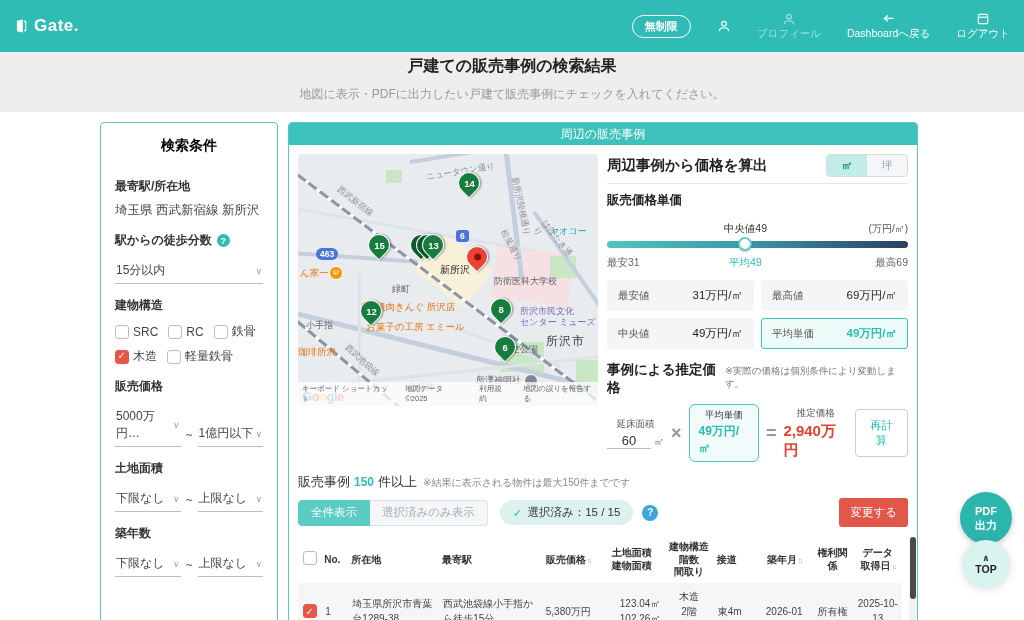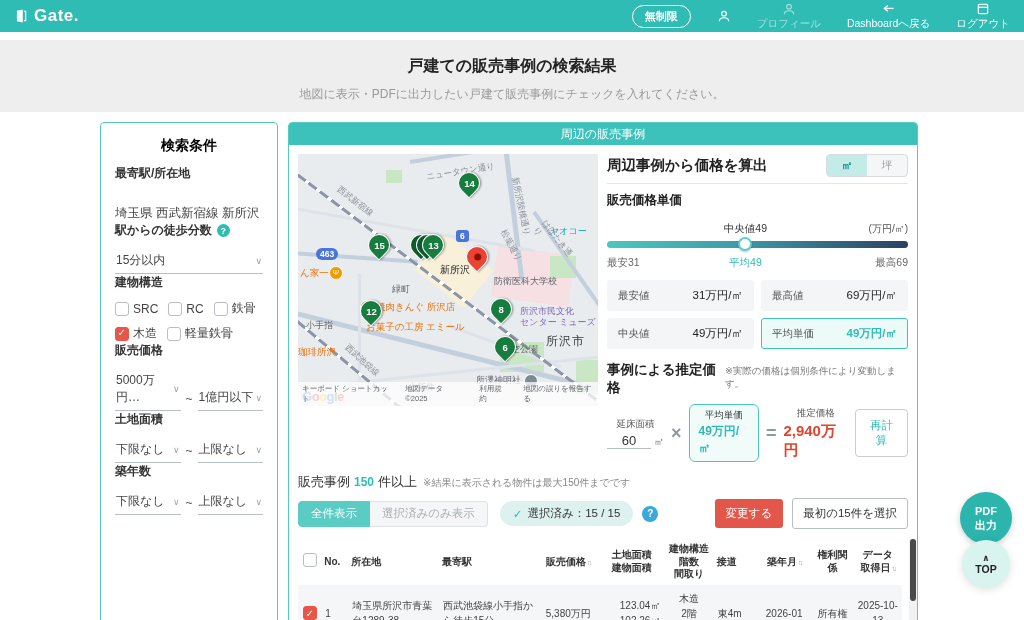--- a/index.html
+++ b/index.html
@@ -1,41 +1,41 @@
 <!DOCTYPE html>
 <html><head>
 <meta charset="utf-8">
 <style>
   * { margin:0; padding:0; box-sizing:border-box; }
   html,body { width:1024px; height:620px; }
   body { font-family:"Liberation Sans","DejaVu Sans",sans-serif; background:#fff; color:#333; overflow:hidden; }
   .app { position:relative; width:1024px; height:620px; overflow:hidden; background:#fff; }
 
   
-  .topbar { position:absolute; top:0; left:0; width:100%; height:32px; background:#2fbcb4; display:flex; align-items:center; padding:0 14px; z-index:30; }
+  .topbar { position:absolute; top:0; left:0; width:100%; height:52px; background:#2fbcb4; display:flex; align-items:center; padding:0 14px; z-index:30; }
   .logo { display:flex; align-items:center; gap:6px; color:#fff; font-weight:bold; font-size:17px; letter-spacing:.5px; }
   .topbar-right { margin-left:auto; display:flex; align-items:center; gap:26px; }
   .plan-badge { border:1.5px solid #fff; color:#fff; font-size:11px; font-weight:bold; padding:3px 12px; border-radius:12px; background:transparent; cursor:pointer; }
   .nav-item { display:flex; flex-direction:column; align-items:center; gap:1px; color:#fff; font-size:10.5px; cursor:pointer; line-height:1.2; }
   .nav-item.dim { opacity:.55; }
   .nav-icon { width:14px; height:14px; display:block; }
 
   
   .page-head { position:absolute; top:40px; left:0; width:100%; height:72px; background:#eeeeee; text-align:center; padding-top:16px; }
   .page-title { font-size:16px; font-weight:bold; color:#222; }
   .page-sub { margin-top:9px; font-size:12px; color:#999; }
 
   
   .sidebar { position:absolute; left:100px; top:122px; width:178px; height:560px; background:#fff; border:1px solid #55cac2; border-radius:4px; padding:12px 14px; }
   .panel { position:absolute; left:288px; top:122px; width:630px; height:560px; background:#fff; border:1px solid #55cac2; border-radius:4px; overflow:hidden; }
 
   
   .sb-title { text-align:center; color:#000000; font-size:14px; font-weight:bold; padding:2px 0 10px; }
-  .sb-label { font-size:12px; font-weight:bold; color:#333; margin-top:0; display:flex; align-items:center; gap:5px; }
-  .sb-value { font-size:12.5px; color:#444; margin-top:23px; }
+  .sb-label { font-size:12px; font-weight:bold; color:#333; margin-top:13px; display:flex; align-items:center; gap:5px; }
+  .sb-value { font-size:12.5px; color:#444; margin-top:7px; }
   .sb-btn { display:block; margin:10px auto 2px; background:#fff; border:1px solid #ccc; border-radius:4px; padding:6px 18px; font-size:12px; color:#333; cursor:pointer; box-shadow:0 1px 2px rgba(0,0,0,.08); }
   .help-dot { width:13px; height:13px; border-radius:50%; background:#2fbcb4; color:#fff; font-size:9px; font-weight:bold; display:inline-flex; align-items:center; justify-content:center; cursor:pointer; }
   .select { display:flex; align-items:center; justify-content:space-between; border-bottom:1px solid #b9bec4; padding:5px 1px 4px; font-size:12px; color:#444; cursor:pointer; flex:1; }
   .chev { color:#9aa0a6; font-size:9px; }
   .sel-row { display:flex; align-items:flex-end; gap:5px; margin-top:8px; }
   .tilde { font-size:12px; color:#555; padding-bottom:5px; }
   .cb-row { display:flex; flex-wrap:wrap; gap:8px 10px; margin-top:9px; }
   .cb-item { display:flex; align-items:center; gap:4px; font-size:12px; color:#444; cursor:pointer; }
   .cb { width:14px; height:14px; border:1.5px solid #b9bec4; border-radius:3px; background:#fff; position:relative; }
   .cb.checked { background:#e8564a; border-color:#e8564a; }
@@ -439,21 +439,20 @@
       <div class="toolbar">
         <div class="vt-btn on">全件表示</div>
         <div class="vt-btn off">選択済みのみ表示</div>
         <div class="sel-pill">
           <span class="ck">✓</span>
           <span>選択済み：15 / 15</span>
         </div>
         <span class="q-dot">?</span>
         <div class="tb-spacer"></div>
         <button class="btn-red">変更する</button>
-        <button class="btn-white">最初の15件を選択</button>
       </div>
 
       <div class="table-wrap">
         <table>
           <colgroup>
             <col style="width:4%">
               <col style="width:4.5%">
               <col style="width:15%">
               <col style="width:16%">
               <col style="width:10.5%">

